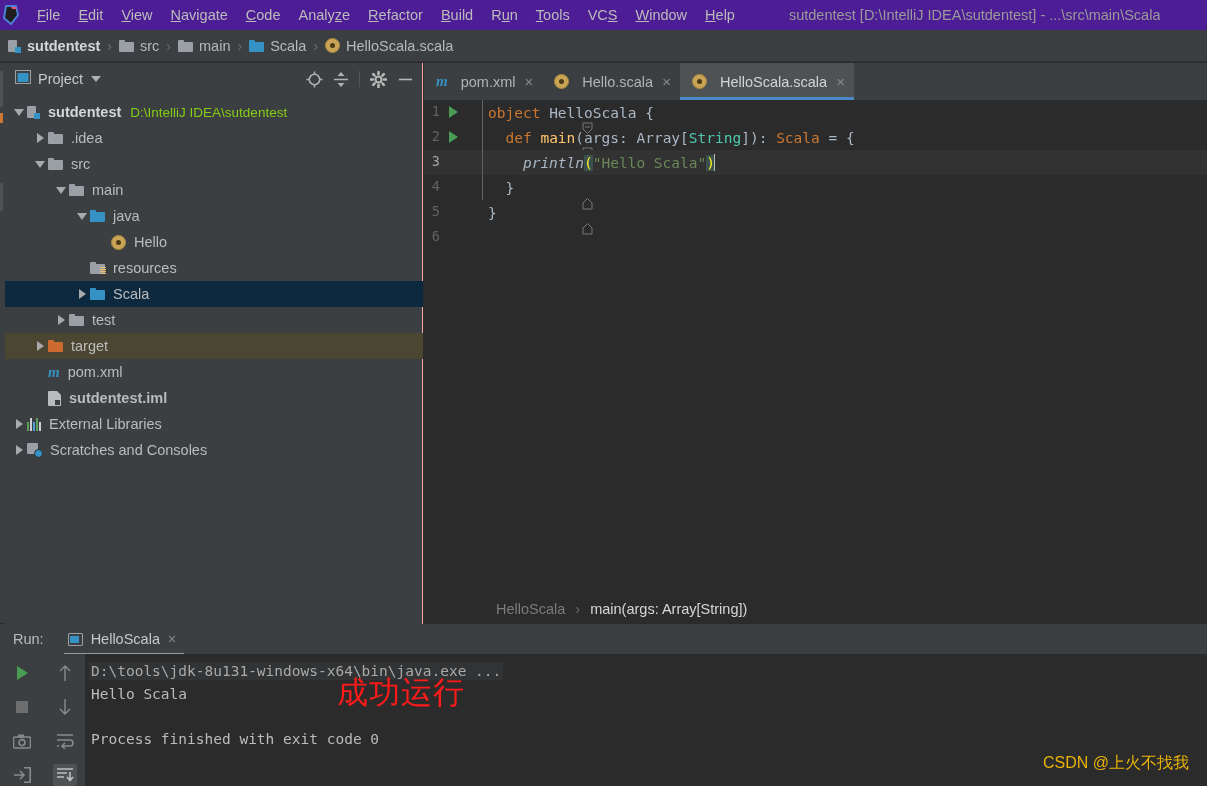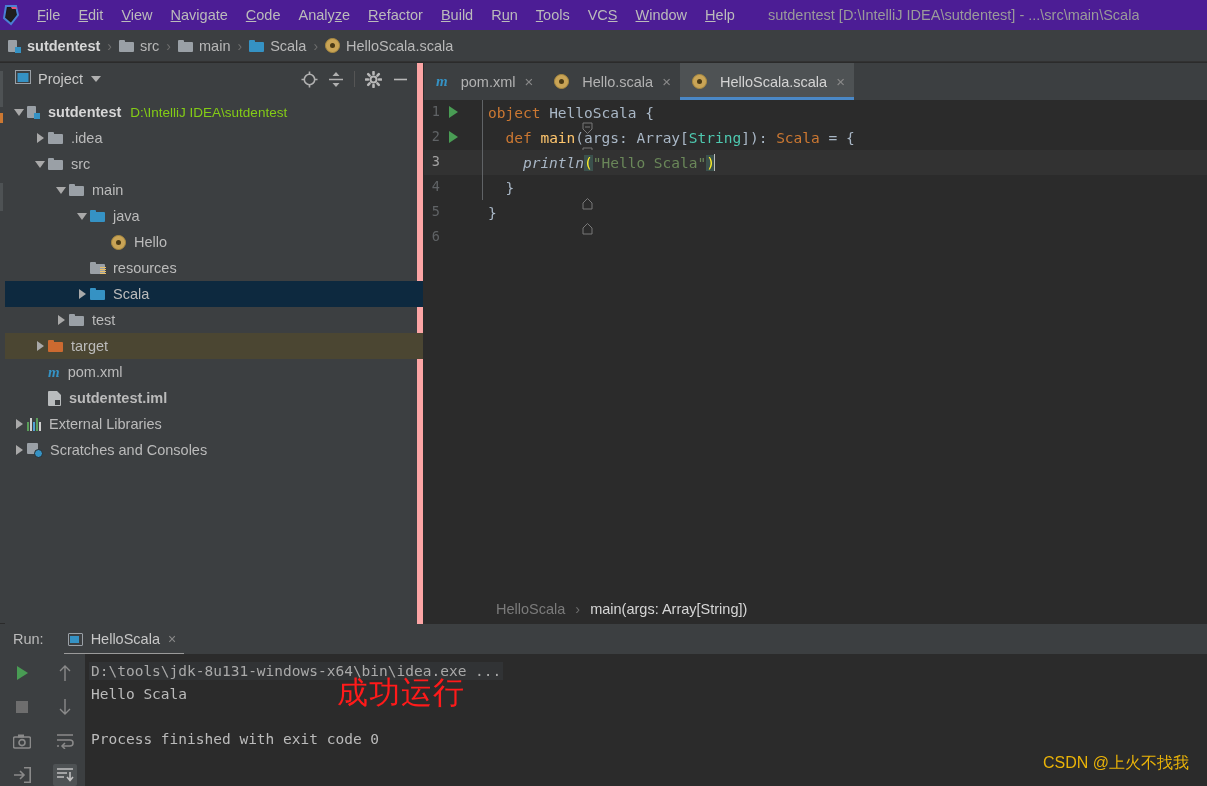--- a/index.html
+++ b/index.html
@@ -18,21 +18,21 @@
     background: #4c1d95; display: flex; align-items: center;
   }
   .ij-logo { width: 26px; height: 22px; margin-left: 2px; position: relative; }
   .ij-logo svg { display: block; }
   .menu-item {
     color: #bbbbbb; font-size: 14.5px; padding: 2px 9px; line-height: 18px;
     white-space: nowrap; cursor: default;
   }
   .menu-item .u { text-decoration: underline; }
   .win-title {
-    color: #9a9a9a; font-size: 14.5px; margin-left: 24px; white-space: nowrap;
+    color: #9a9a9a; font-size: 14.5px; margin-left: 45px; white-space: nowrap;
     overflow: hidden;
   }
 
   
   .navbar {
     position: absolute; left: 0; top: 30px; width: 1207px; height: 32px;
     background: #3c3f41; display: flex; align-items: center; padding-left: 8px;
     border-bottom: 1px solid #323232;
   }
   .crumb { display: flex; align-items: center; color: #b8b8b8; font-size: 14.5px; }
@@ -72,21 +72,21 @@
   .leftstrip {
     position: absolute; left: 0; top: 63px; width: 5px; height: 560px; background: #3c3f41;
   }
   .leftstrip .pj { position:absolute; left:0; top:8px; width:3px; height:36px; background:#4e5254; }
   .leftstrip .st { position:absolute; left:0; top:50px; width:3px; height:10px; background:#cc7832; }
   .leftstrip .s2 { position:absolute; left:0; top:120px; width:3px; height:28px; background:#4e5254; }
 
   
   .project-panel {
     position: absolute; left: 5px; top: 63px; width: 418px; height: 561px;
-    background: #3c3f41; border-right: 6px solid #fca5a5;
+    background: #3c3f41; border-right: 1px solid #fca5a5;
   }
   .pp-header {
     height: 32px; display: flex; align-items: center; padding: 0 8px 0 10px;
     background: #3c3f41;
   }
   .pp-title { color: #c8c8c8; font-size: 14.5px; margin-left: 7px; }
   .pp-caret { margin-left: 8px; width:0;height:0;border-left:5px solid transparent;border-right:5px solid transparent;border-top:6px solid #b0b0b0;}
   .pp-tools { margin-left: auto; display: flex; align-items: center; gap: 10px; }
   .pp-tools svg { display:block; }
   .pp-divider { width:1px; height:16px; background:#555; }
@@ -597,21 +597,21 @@
         </span>
         <span class="tbtn on">
           <svg width="18" height="16" viewBox="0 0 18 16">
             <path d="M1 2 H17 M1 6 H11 M1 10 H8" stroke="#c0c0c0" stroke-width="1.6"></path>
             <path d="M14 5 V13 M11 10 L14 13.5 L17 10" fill="none" stroke="#c0c0c0" stroke-width="1.6"></path>
           </svg>
         </span>
       </div>
 
       <div class="console">
-        <div><span class="cmdline">D:\tools\jdk-8u131-windows-x64\bin\idea.exe ...</span></div>
+        <div><span class="cmdline">D:\tools\jdk-8u131-windows-x64\bin\java.exe ...</span></div>
         <div class="cout">Hello Scala</div>
         <div class="cend">Process finished with exit code 0</div>
         <div class="annot">成功运行</div>
       </div>
 
       <span class="watermark">CSDN @上火不找我</span>
     </div>
   </div>
 </div>
 

